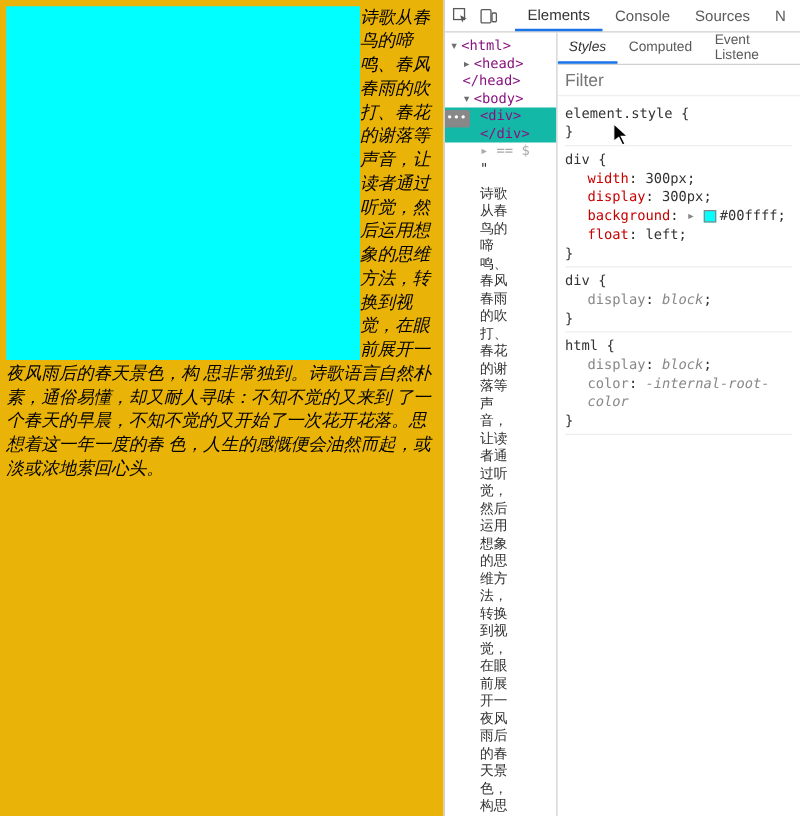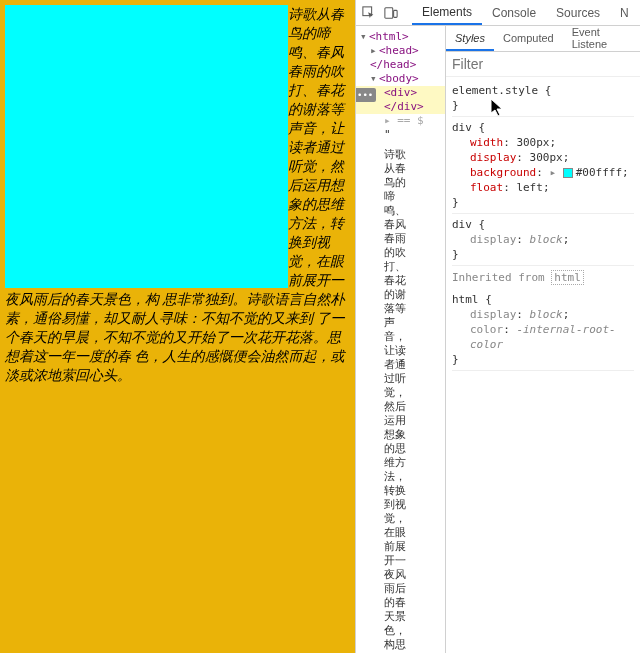--- a/index.html
+++ b/index.html
@@ -19,21 +19,21 @@
 .dt-tab.active { border-bottom: 2px solid #1a73e8; color: #333; }
 
 .dt-body { display: flex; flex: 1; overflow: hidden; }
 
 .elements-panel { width: 90px; border-right: 1px solid #d0d0d0; font-family: Menlo, Consolas, monospace; font-size: 11px; line-height: 14px; padding: 4px 0; overflow: hidden; position: relative; }
 .el-line { white-space: nowrap; padding: 0 4px; }
 .el-indent1 { padding-left: 14px; }
 .el-indent2 { padding-left: 28px; }
 .el-tag { color: #881280; }
 .el-arrow { color: #6e6e6e; display: inline-block; width: 9px; }
-.el-sel { background: #fef9c3; }
+.el-sel { background: #14b8a6; }
 .el-dots { position: absolute; left: -2px; top: 62px; background: #888; color: #fff; font-size: 9px; padding: 0 3px; border-radius: 2px; }
 .el-hover-text { color: #303030; font-size: 11px; padding-left: 28px; line-height: 14px; word-break: break-all; white-space: normal; width: 60px; margin-top: 6px; }
 
 .styles-panel { flex: 1; display: flex; flex-direction: column; overflow: hidden; }
 .styles-tabs { height: 26px; border-bottom: 1px solid #d0d0d0; display: flex; align-items: stretch; }
 .styles-tab { padding: 0 9px; display: flex; align-items: center; font-size: 11px; color: #5a5a5a; border-bottom: 2px solid transparent; }
 .styles-tab.active { border-bottom: 2px solid #1a73e8; color: #333; font-style: italic; }
 .filter-row { border-bottom: 1px solid #eee; }
 .filter-input { width: 100%; border: none; padding: 4px 6px; font-size: 14px; color: #999; outline: none; }
 
@@ -120,23 +120,20 @@
           <div class="decl"><span class="prop">float</span>: <span class="val">left</span>;</div>
           <span class="brace">}</span>
         </div>
 
         <div class="rule">
           <span class="selector">div</span> <span class="brace">{</span><br>
           <div class="decl"><span class="grey-prop">display</span>: <span class="grey-val">block</span>;</div>
           <span class="brace">}</span>
         </div>
 
-        <div class="inherited">
-          <span>Inherited from</span> <span class="link">html</span>
-        </div>
 
         <div class="rule">
           <span class="selector">html</span> <span class="brace">{</span><br>
           <div class="decl"><span class="grey-prop">display</span>: <span class="grey-val">block</span>;</div>
           <div class="decl"><span class="grey-prop">color</span>: <span class="grey-val">-internal-root-color</span></div>
           <span class="brace">}</span>
         </div>
 
       </div>
     </div>

